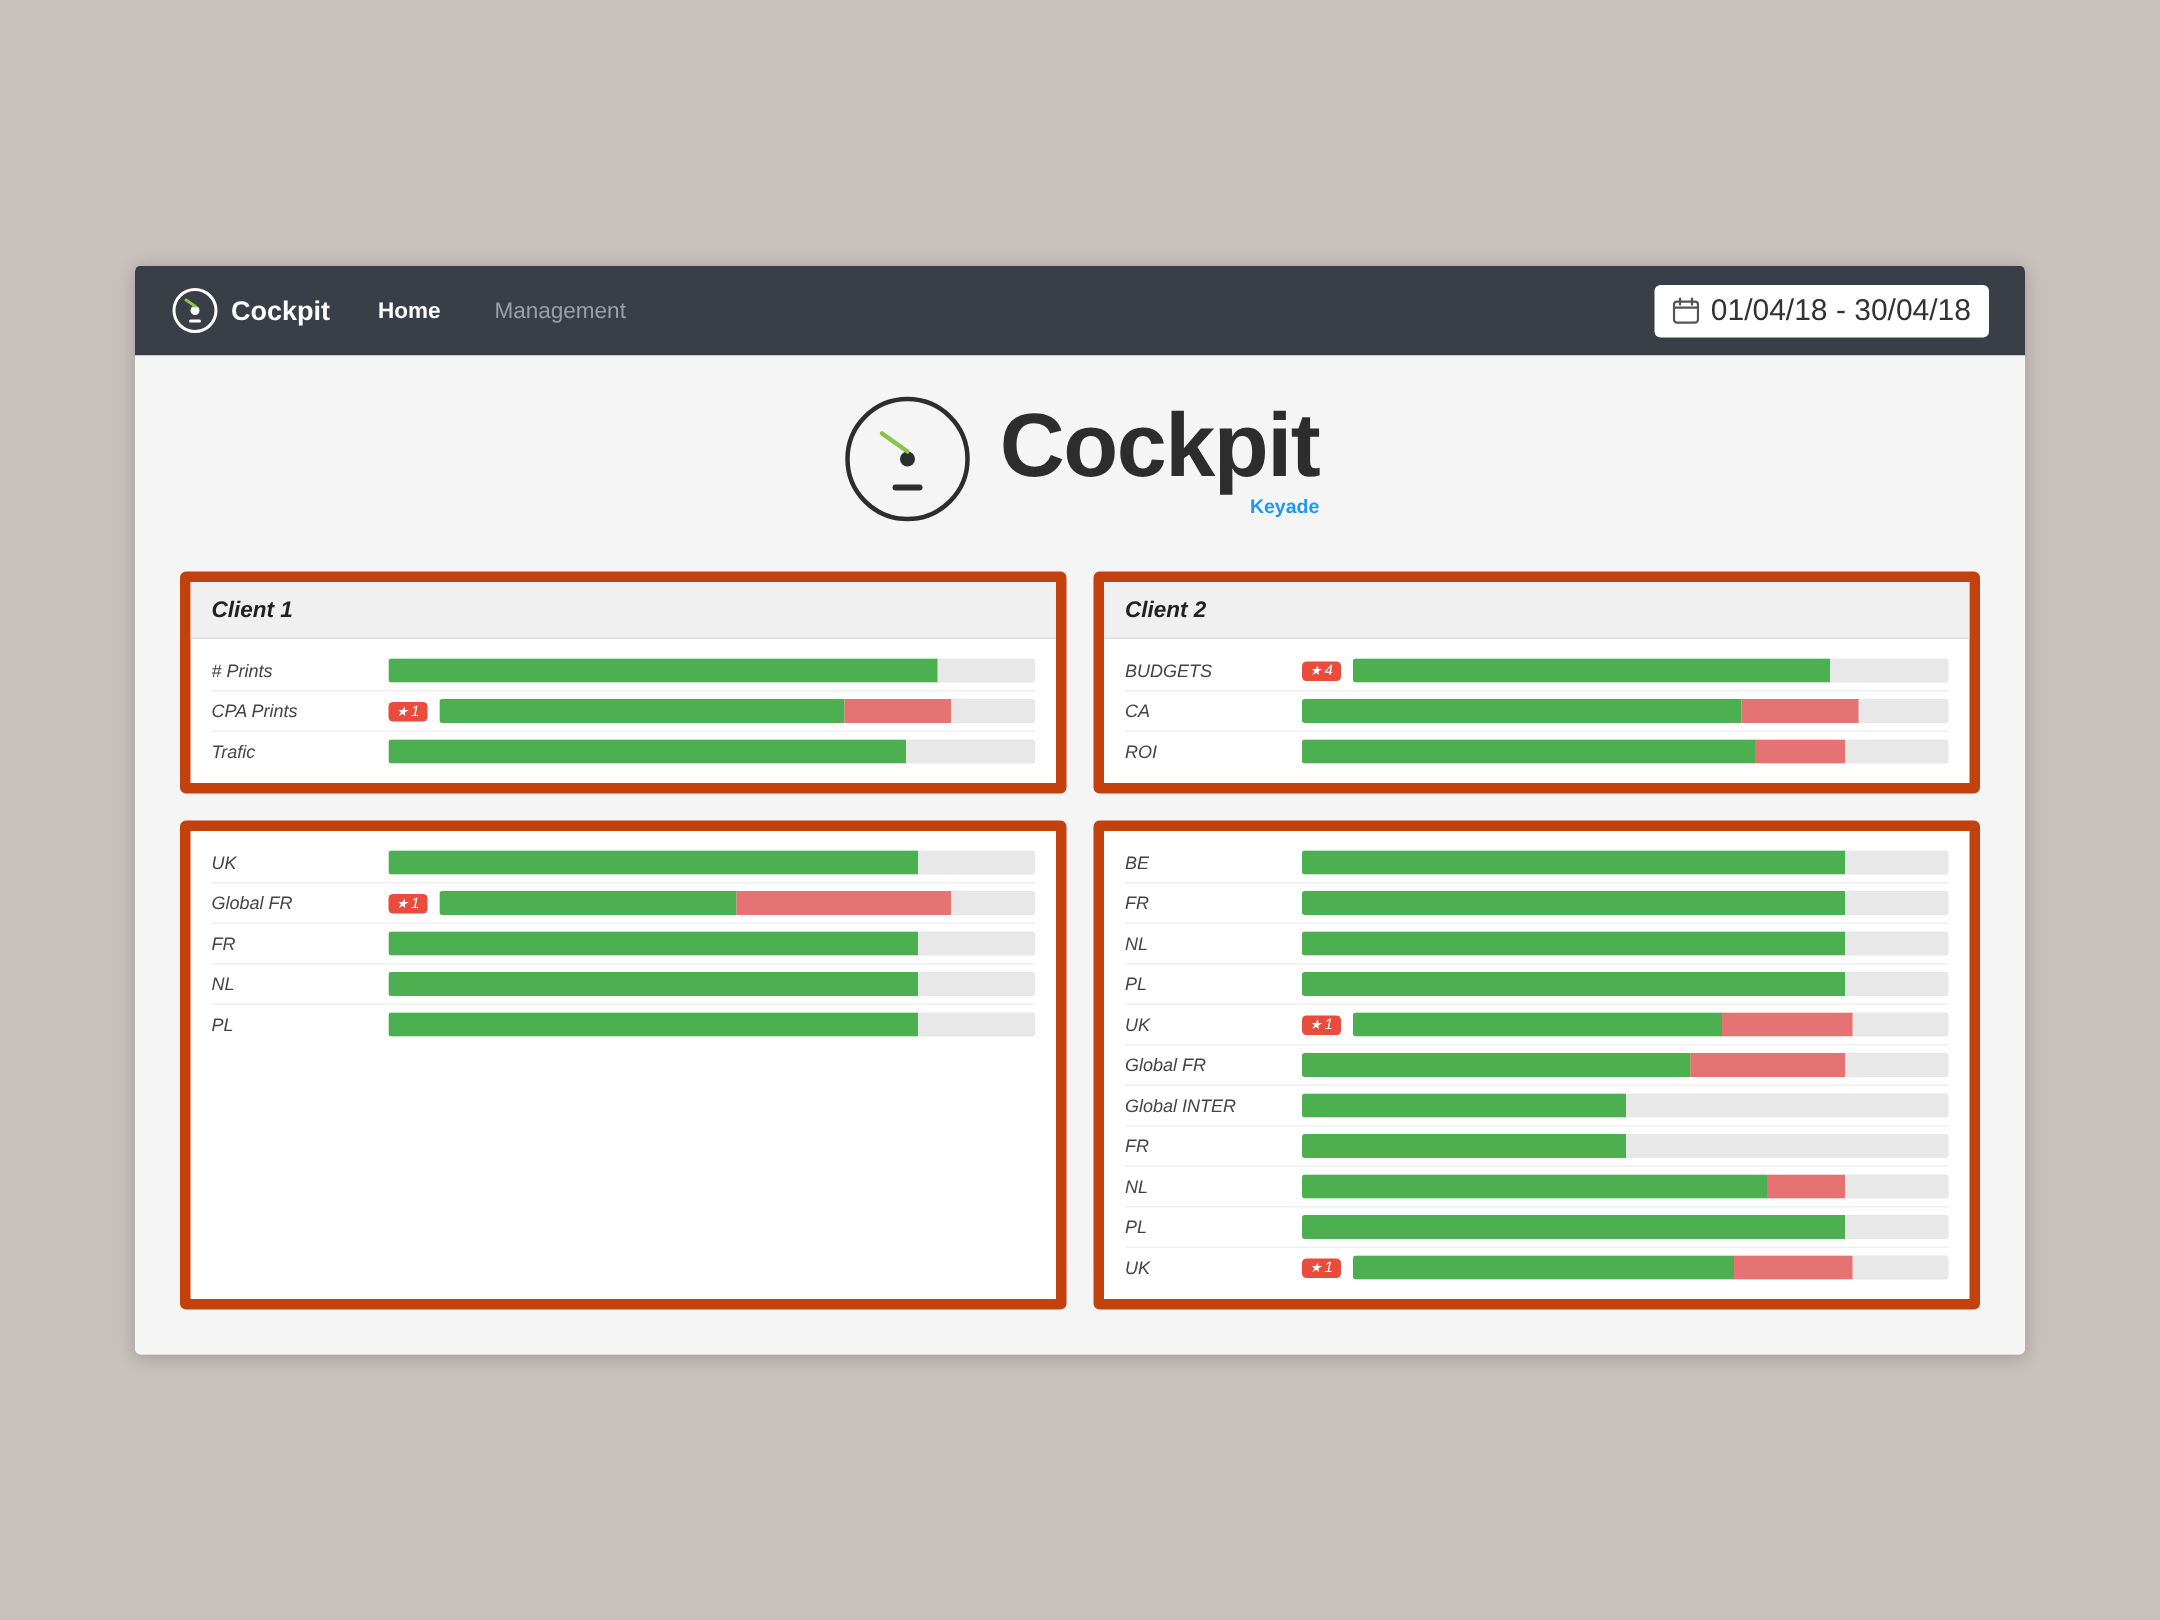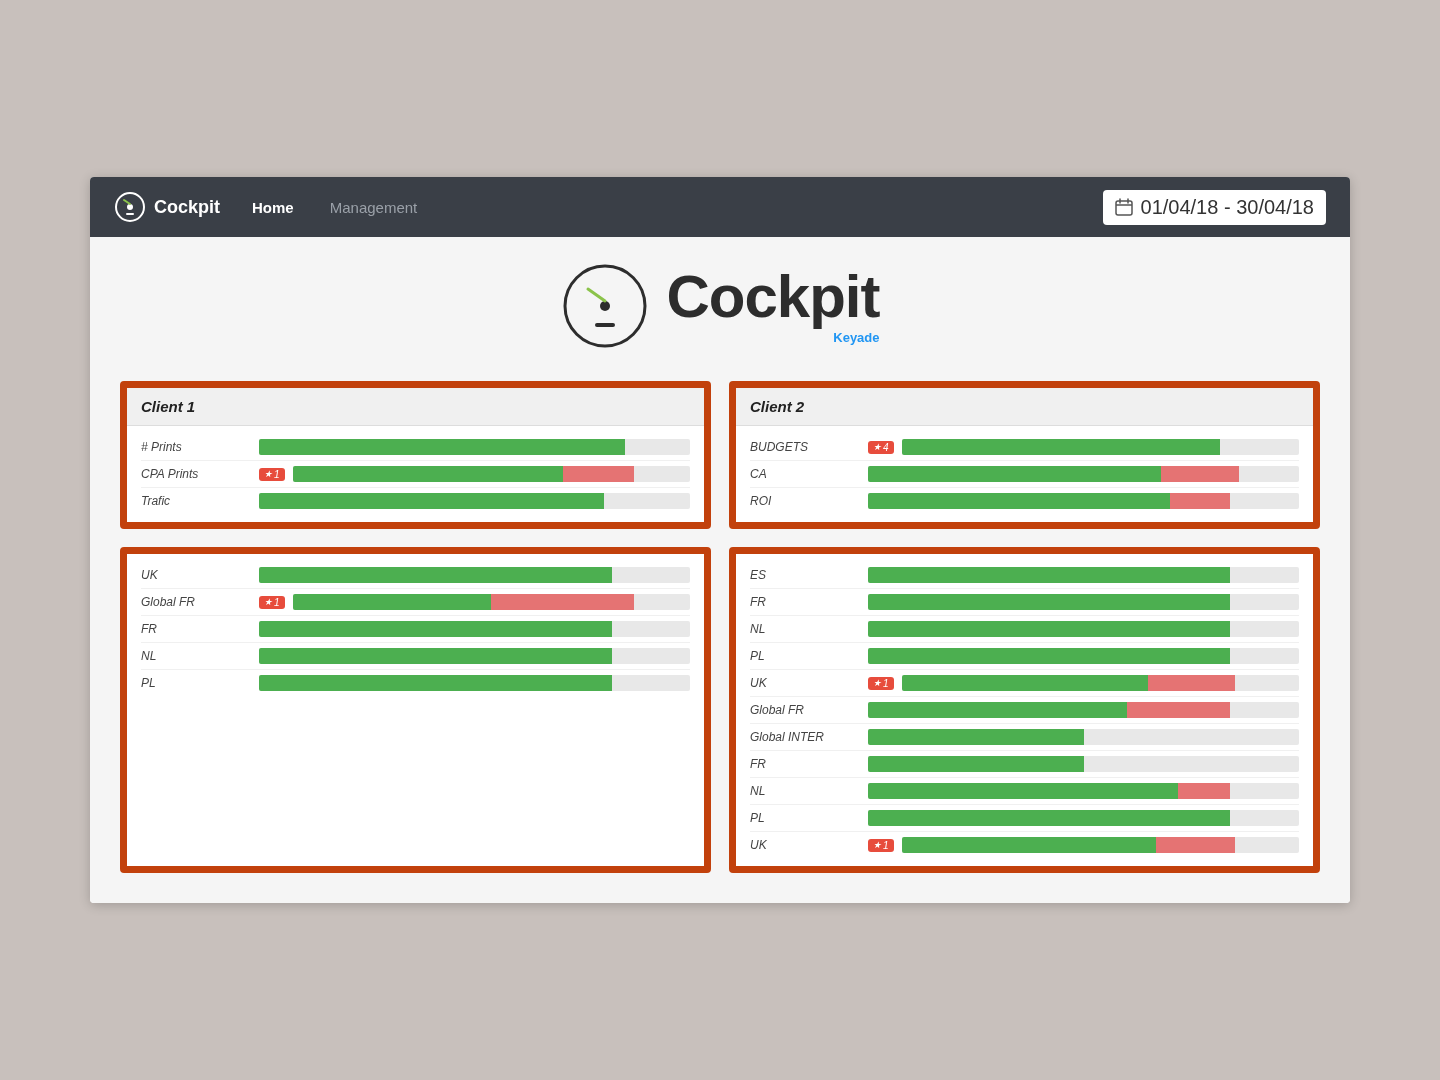--- a/index.html
+++ b/index.html
@@ -308,21 +308,21 @@
               <span class="metric-label">PL</span>
               <div class="bar-container">
                 <div class="bar-green" style="width: 82%;"></div>
               </div>
             </div>
           </div>
         </div>
         <div class="card">
           <div class="card-body">
             <div class="metric-row">
-              <span class="metric-label">ES</span>
+              <span class="metric-label">BE</span>
               <div class="bar-container">
                 <div class="bar-green" style="width: 84%;"></div>
               </div>
             </div>
             <div class="metric-row">
               <span class="metric-label">FR</span>
               <div class="bar-container">
                 <div class="bar-green" style="width: 84%;"></div>
               </div>
             </div>

